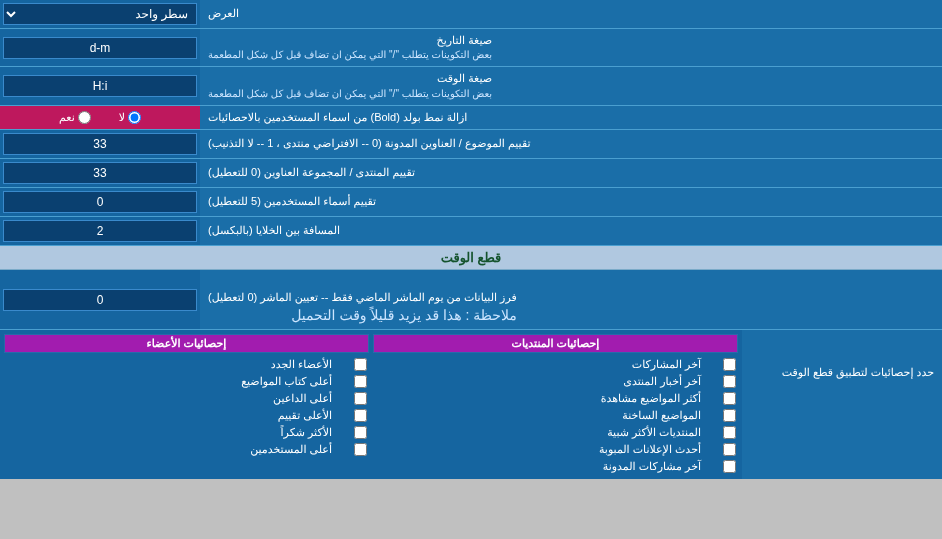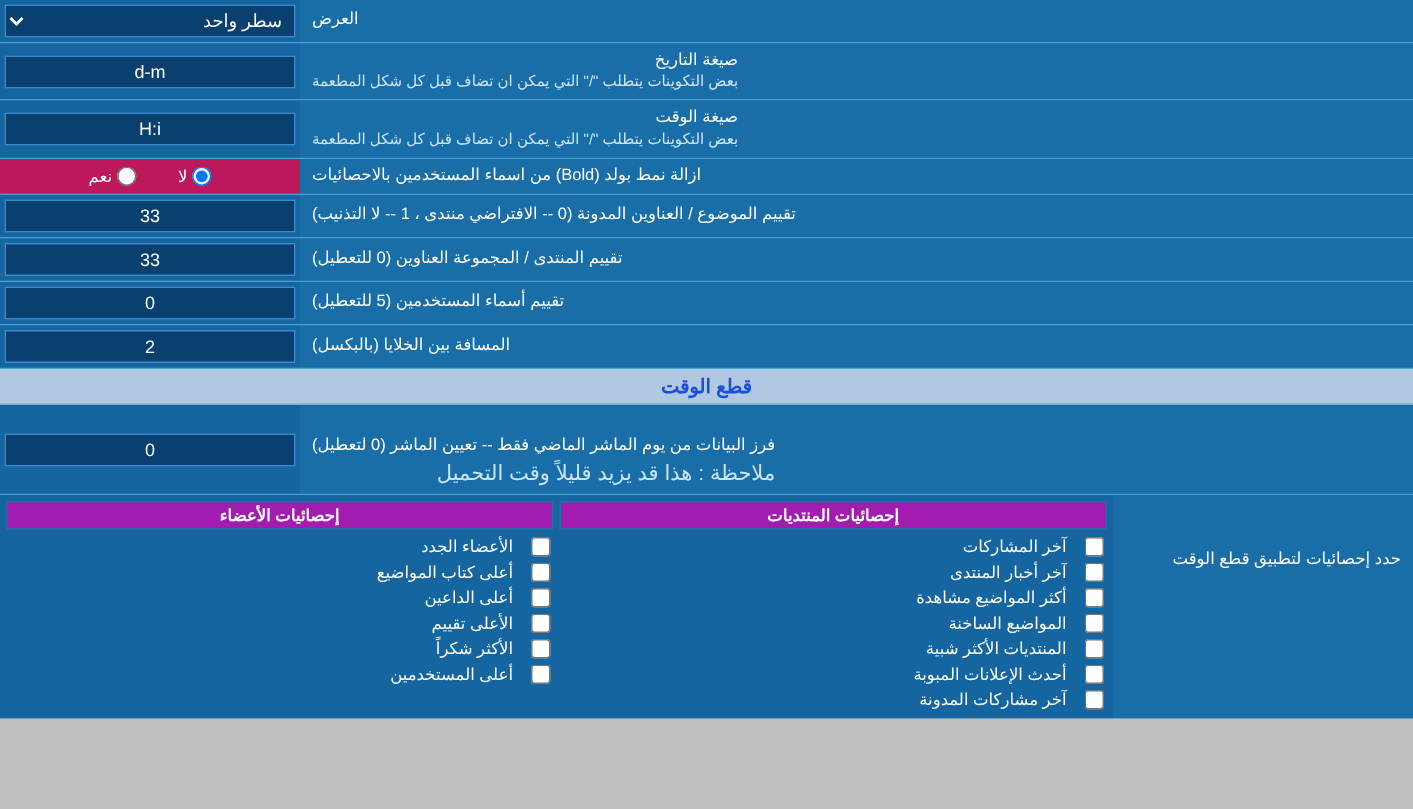--- a/index.html
+++ b/index.html
@@ -44,21 +44,21 @@
       background: #0a4070;
       border: 1px solid #3a8acc;
       color: #fff;
       text-align: center;
       padding: 3px 6px;
       font-size: 12px;
       font-family: Arial, sans-serif;
     }
     .section-header {
       background: #b0c8e0;
-      color: #1d4ed8;
+      color: #14532d;
       text-align: center;
       font-weight: bold;
       font-size: 13px;
       padding: 4px 8px;
       border-bottom: 1px solid #7aaac8;
     }
     .row-select {
       width: 200px;
       min-width: 200px;
       background: #1565a0;
@@ -129,21 +129,21 @@
       text-align: center;
       font-size: 11px;
       font-weight: bold;
       padding: 2px 4px;
       margin-bottom: 3px;
       border: 1px solid #2a6aaa;
     }
     .stat-item-row {
       display: flex;
       align-items: center;
-      gap: 12px;
+      gap: 22px;
       padding: 2px 2px;
       color: #fff;
       font-size: 11px;
       direction: rtl;
     }
   </style>
 </head>
 <body>
 
 <div class="main-container">

